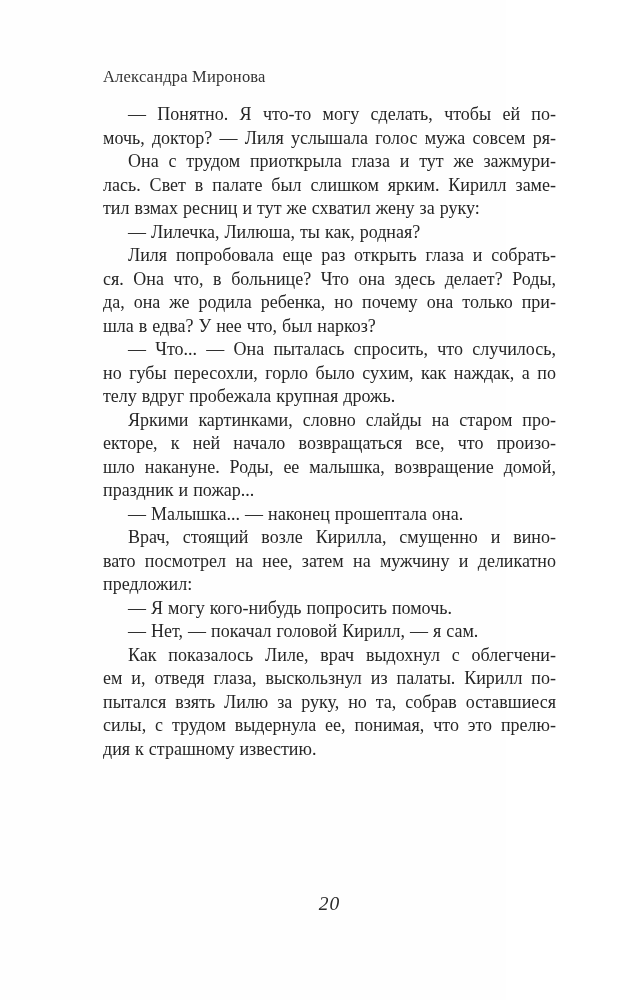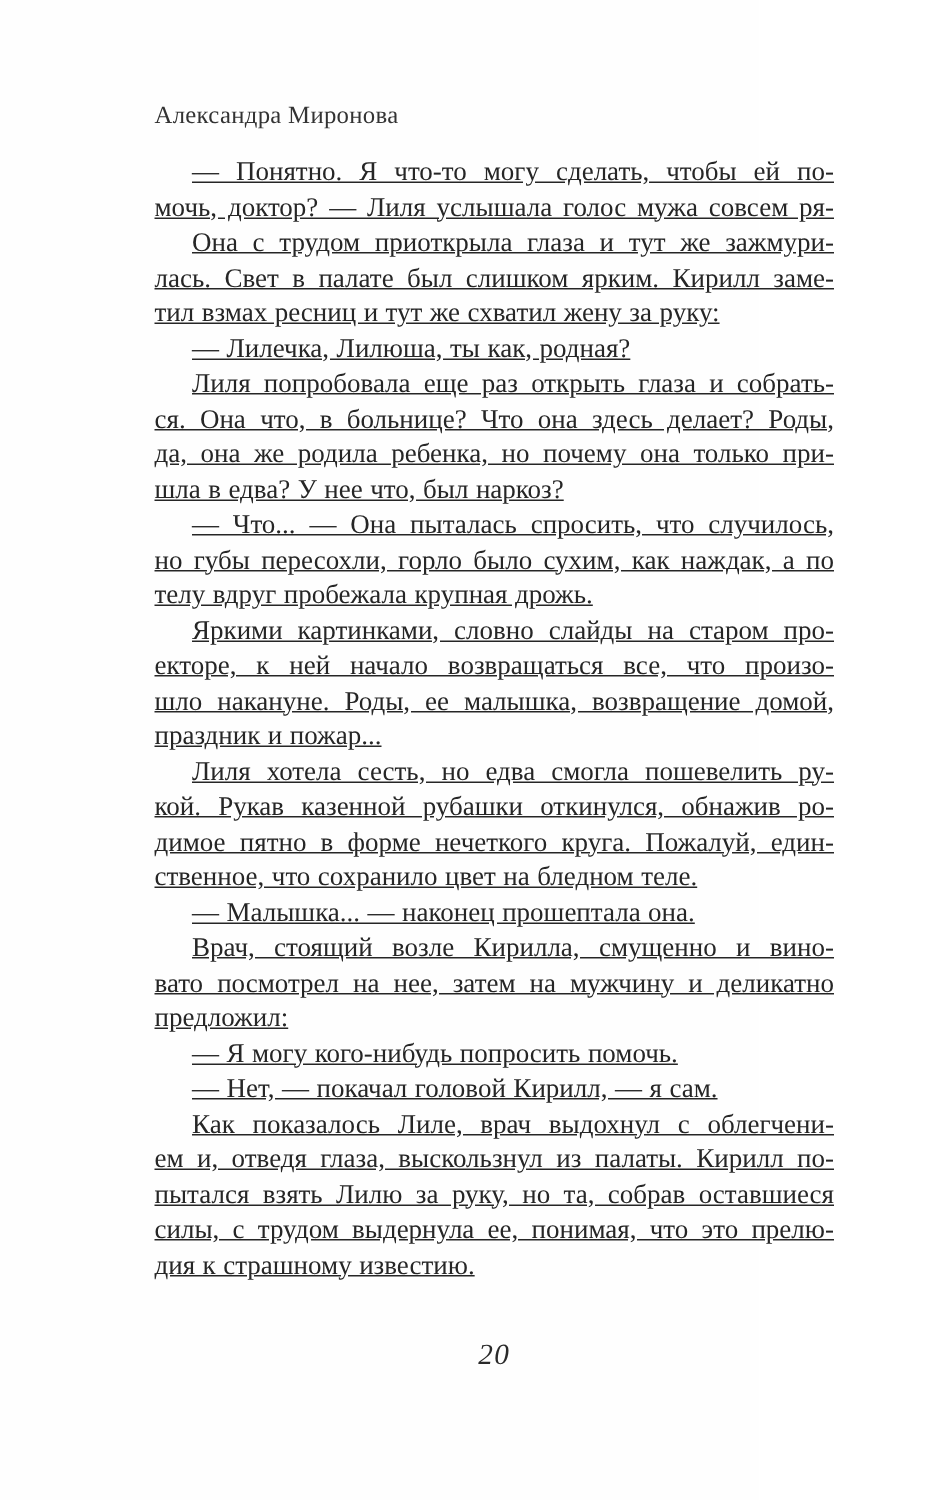--- a/index.html
+++ b/index.html
@@ -32,21 +32,20 @@
     left: 103px;
     top: 103px;
     width: 453px;
     color: #262626;
     font-size: 18px;
     line-height: 23.5px;
   }
   .paragraph {
     margin: 0;
     padding: 0;
-    text-decoration: underline;
   }
   .text-line {
     height: 23.5px;
     white-space: normal;
     text-align: justify;
     text-align-last: justify;
     word-spacing: 0.5px;
   }
   .text-line.last {
     text-align: left;
@@ -97,26 +96,20 @@
         <div class="text-line">но губы пересохли, горло было сухим, как наждак, а по</div>
         <div class="text-line last">телу вдруг пробежала крупная дрожь.</div>
       </div>
       <div class="paragraph">
         <div class="text-line first">Яркими картинками, словно слайды на старом про-</div>
         <div class="text-line">екторе, к ней начало возвращаться все, что произо-</div>
         <div class="text-line">шло накануне. Роды, ее малышка, возвращение домой,</div>
         <div class="text-line last">праздник и пожар...</div>
       </div>
       <div class="paragraph">
-        <div class="text-line first">Лиля хотела сесть, но едва смогла пошевелить ру-</div>
-        <div class="text-line">кой. Рукав казенной рубашки откинулся, обнажив ро-</div>
-        <div class="text-line">димое пятно в форме нечеткого круга. Пожалуй, един-</div>
-        <div class="text-line last">ственное, что сохранило цвет на бледном теле.</div>
-      </div>
-      <div class="paragraph">
         <div class="text-line first last">— Малышка... — наконец прошептала она.</div>
       </div>
       <div class="paragraph">
         <div class="text-line first">Врач, стоящий возле Кирилла, смущенно и вино-</div>
         <div class="text-line">вато посмотрел на нее, затем на мужчину и деликатно</div>
         <div class="text-line last">предложил:</div>
       </div>
       <div class="paragraph">
         <div class="text-line first last">— Я могу кого-нибудь попросить помочь.</div>
       </div>

